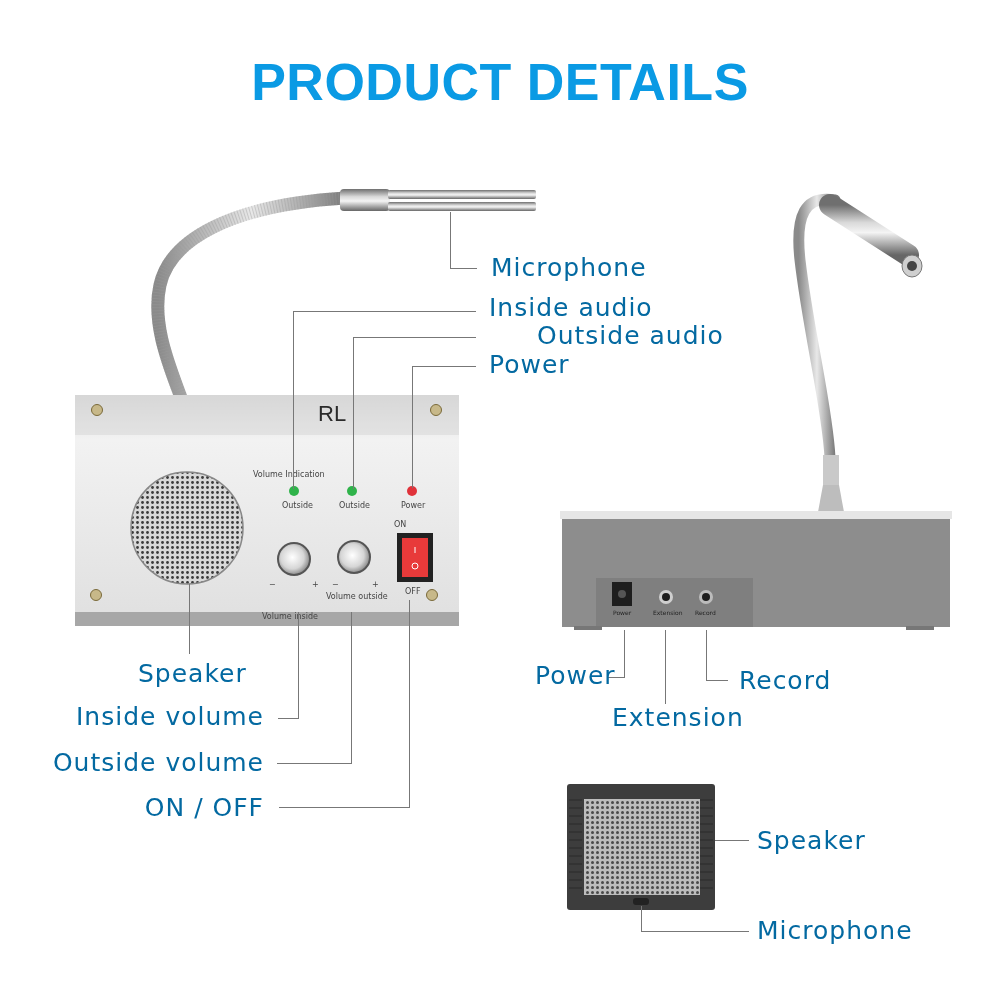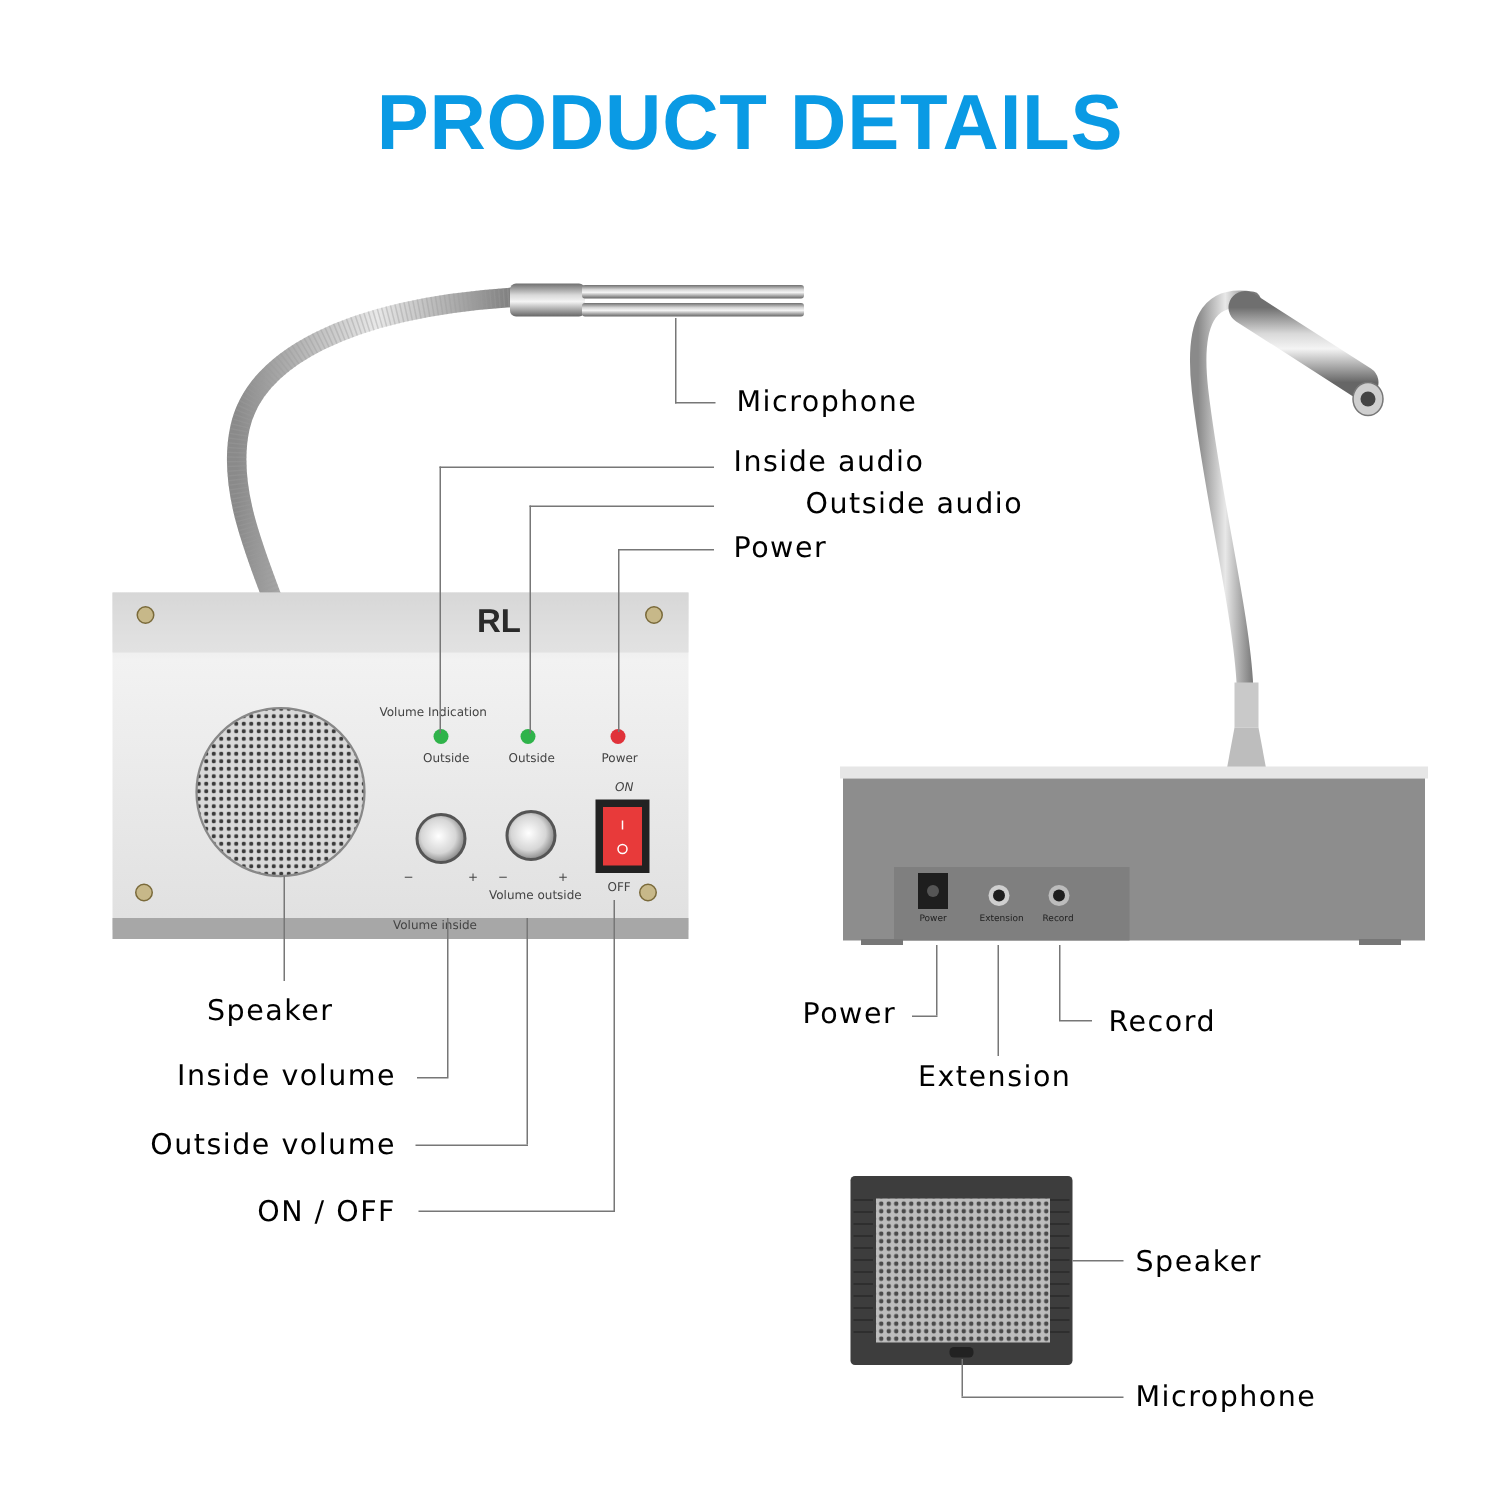--- a/index.html
+++ b/index.html
@@ -1,18 +1,18 @@
 <!DOCTYPE html>
 <html><head>
 <meta charset="utf-8">
 <style>
   html,body{margin:0;padding:0;background:#ffffff;}
   body{width:1000px;height:1000px;position:relative;overflow:hidden;font-family:"Liberation Sans","DejaVu Sans",sans-serif;}
   .title{position:absolute;left:0;width:1000px;top:52px;text-align:center;font-family:"Liberation Sans",sans-serif;font-weight:bold;font-size:52px;letter-spacing:0.5px;}
-  .lbl{position:absolute;font-family:"DejaVu Sans",sans-serif;font-size:19px;color:#000000;letter-spacing:1px;white-space:nowrap;line-height:22px;}
+  .lbl{position:absolute;font-family:"DejaVu Sans",sans-serif;font-size:25px;color:#0369a1;letter-spacing:1px;white-space:nowrap;line-height:22px;}
   .lbl.r{text-align:right;}
   .ln{position:absolute;background:#777777;}
   svg{position:absolute;overflow:visible;}
   .panel-txt{position:absolute;font-family:"DejaVu Sans",sans-serif;color:#444;white-space:nowrap;}
 </style>
 </head>
 <body>
 
 <div class="title" style="color:#0a9ae4;">PRODUCT DETAILS</div>
 
@@ -83,27 +83,27 @@
     <circle cx="294" cy="491" r="5" fill="#2fb34a"></circle>
     <circle cx="352" cy="491" r="5" fill="#2fb34a"></circle>
     <circle cx="412" cy="491" r="5" fill="#e0323a"></circle>
 
     <rect x="397" y="533" width="36" height="49" fill="#222"></rect>
     <rect x="402" y="538" width="26" height="39" fill="#e83a3a"></rect>
     <line x1="415" y1="547" x2="415" y2="553" stroke="#fff" stroke-width="1"></line>
     <circle cx="415" cy="566" r="3" fill="none" stroke="#fff" stroke-width="1"></circle>
   </svg>
 
-  <div class="panel-txt" style="left:318px;top:401px;font-size:22px;font-weight:bold;color:#2a2a2a;font-family:'Liberation Sans',sans-serif;">RL</div>
+  <div class="panel-txt" style="left:318px;top:401px;font-size:22px;font-weight:normal;color:#2a2a2a;font-family:'Liberation Sans',sans-serif;">RL</div>
 
   <div class="panel-txt" style="left:253px;top:470px;font-size:8px;">Volume Indication</div>
   <div class="panel-txt" style="left:282px;top:501px;font-size:8px;">Outside</div>
   <div class="panel-txt" style="left:339px;top:501px;font-size:8px;">Outside</div>
   <div class="panel-txt" style="left:401px;top:501px;font-size:8px;">Power</div>
-  <div class="panel-txt" style="left:410px;top:520px;font-size:8px;font-style:italic;">ON</div>
+  <div class="panel-txt" style="left:394px;top:520px;font-size:8px;">ON</div>
   <div class="panel-txt" style="left:405px;top:587px;font-size:8px;">OFF</div>
   <div class="panel-txt" style="left:269px;top:580px;font-size:8px;">−</div>
   <div class="panel-txt" style="left:312px;top:580px;font-size:8px;">+</div>
   <div class="panel-txt" style="left:332px;top:580px;font-size:8px;">−</div>
   <div class="panel-txt" style="left:372px;top:580px;font-size:8px;">+</div>
   <div class="panel-txt" style="left:262px;top:612px;font-size:8px;">Volume inside</div>
   <div class="panel-txt" style="left:326px;top:592px;font-size:8px;">Volume outside</div>
 
   <div class="ln" style="left:450px;top:212px;width:1px;height:57px;"></div>
   <div class="ln" style="left:450px;top:268px;width:27px;height:1px;"></div>

